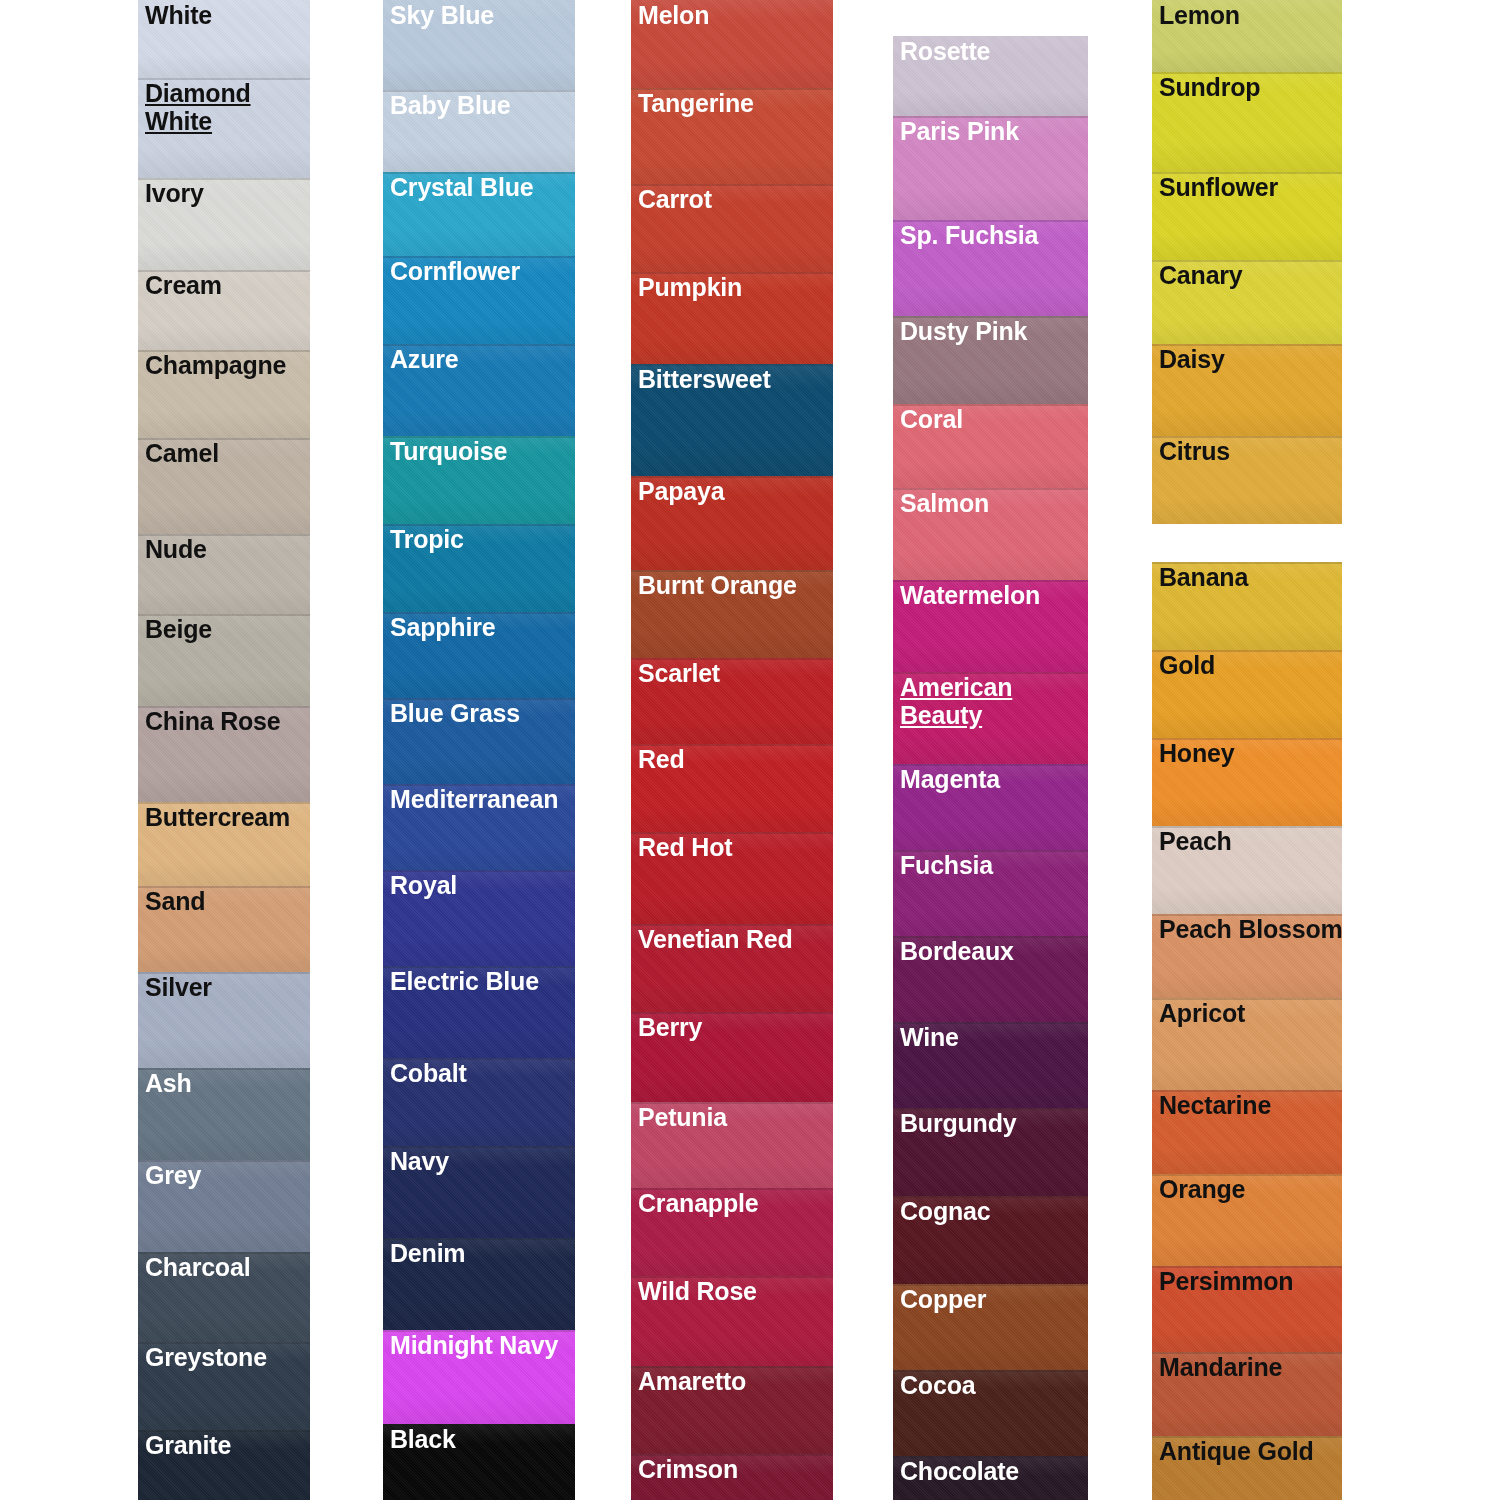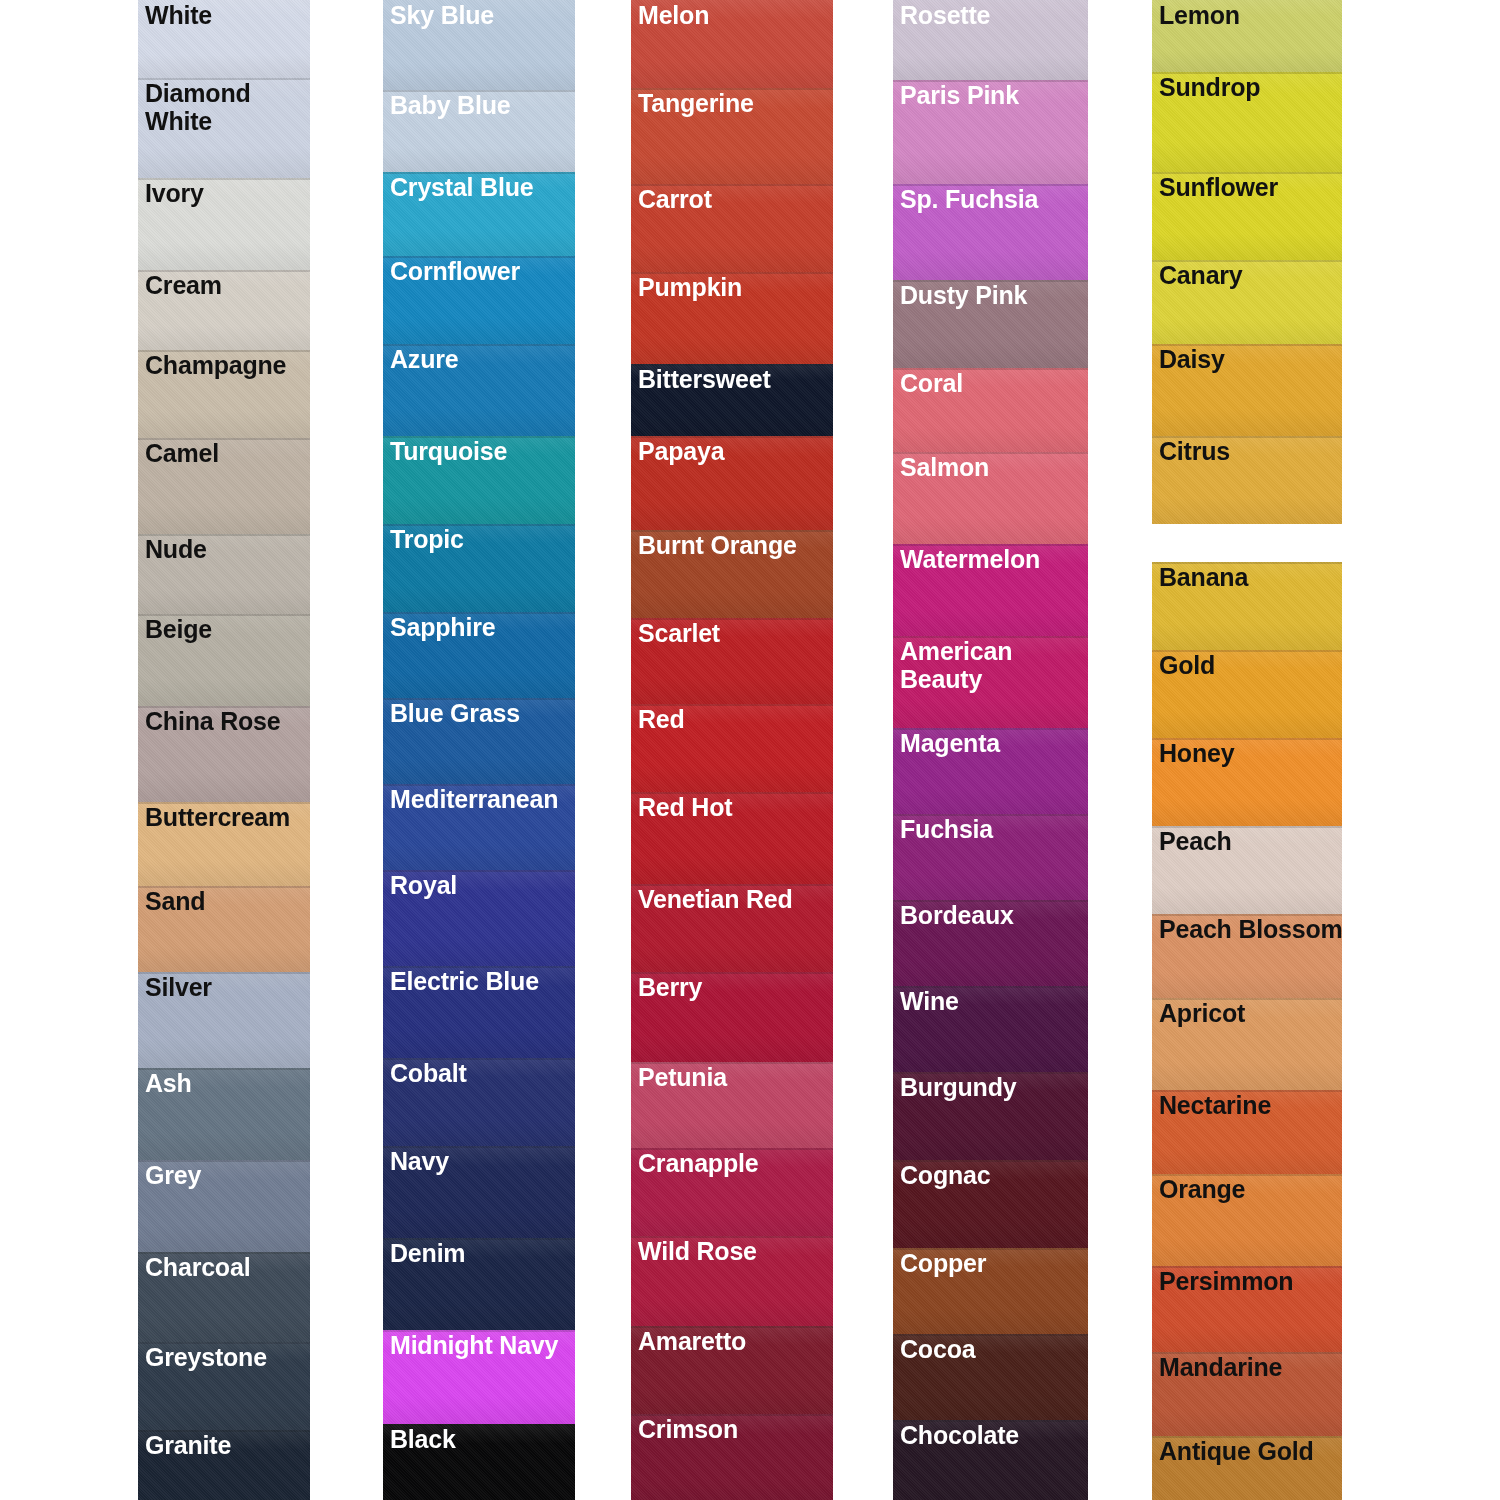--- a/index.html
+++ b/index.html
@@ -74,21 +74,21 @@
     z-index: 3;
     font-weight: bold;
     font-size: 25px;
     line-height: 1.12;
     letter-spacing: -0.2px;
     white-space: nowrap;
   }
   .lbl-dark  { color: #111111; }
   .lbl-light { color: #ffffff; }
 
-  .label-wrap2 { white-space: normal; width: 110px; }
+  .label-wrap2 { white-space: normal; width: 110px; text-decoration: underline; }
 </style>
 </head>
 <body>
 
 <div id="chart">
     <div class="swatch-column" style="left: 138px; width: 172px;">
       <div class="swatch" title="White" style="height: 78px; background-color: rgb(212, 218, 232);">
         <span class="swatch-label lbl-dark">White</span>
       </div>
       <div class="swatch" title="Diamond White" style="height: 100px; background-color: rgb(204, 211, 226);">
@@ -199,21 +199,21 @@
       </div>
       <div class="swatch" title="Tangerine" style="height: 96px; background-color: rgb(198, 74, 51);">
         <span class="swatch-label lbl-light">Tangerine</span>
       </div>
       <div class="swatch" title="Carrot" style="height: 88px; background-color: rgb(196, 63, 44);">
         <span class="swatch-label lbl-light">Carrot</span>
       </div>
       <div class="swatch" title="Pumpkin" style="height: 92px; background-color: rgb(194, 54, 36);">
         <span class="swatch-label lbl-light">Pumpkin</span>
       </div>
-      <div class="swatch" title="Bittersweet" style="height: 72px; background-color: #0f172a;">
+      <div class="swatch" title="Bittersweet" style="height: 112px; background-color: #0c4a6e;">
         <span class="swatch-label lbl-light">Bittersweet</span>
       </div>
       <div class="swatch" title="Papaya" style="height: 94px; background-color: rgb(187, 45, 33);">
         <span class="swatch-label lbl-light">Papaya</span>
       </div>
       <div class="swatch" title="Burnt Orange" style="height: 88px; background-color: rgb(160, 69, 38);">
         <span class="swatch-label lbl-light">Burnt Orange</span>
       </div>
       <div class="swatch" title="Scarlet" style="height: 86px; background-color: rgb(187, 32, 36);">
         <span class="swatch-label lbl-light">Scarlet</span>
@@ -240,21 +240,21 @@
         <span class="swatch-label lbl-light">Wild Rose</span>
       </div>
       <div class="swatch" title="Amaretto" style="height: 88px; background-color: rgb(124, 27, 44);">
         <span class="swatch-label lbl-light">Amaretto</span>
       </div>
       <div class="swatch" title="Crimson" style="height: 92px; background-color: rgb(122, 21, 48);">
         <span class="swatch-label lbl-light">Crimson</span>
       </div>
     </div>
     <div class="swatch-column" style="left: 893px; width: 195px;">
-      <div class="swatch" title="Rosette" style="height: 80px; background-color: rgb(205, 195, 211);">
+      <div class="swatch" title="Rosette" style="height: 80px; background-color: rgb(205, 195, 211); margin-top: 36px;">
         <span class="swatch-label lbl-light">Rosette</span>
       </div>
       <div class="swatch" title="Paris Pink" style="height: 104px; background-color: rgb(211, 135, 196);">
         <span class="swatch-label lbl-light">Paris Pink</span>
       </div>
       <div class="swatch" title="Sp. Fuchsia" style="height: 96px; background-color: rgb(192, 94, 200);">
         <span class="swatch-label lbl-light">Sp. Fuchsia</span>
       </div>
       <div class="swatch" title="Dusty Pink" style="height: 88px; background-color: rgb(151, 119, 127);">
         <span class="swatch-label lbl-light">Dusty Pink</span>

